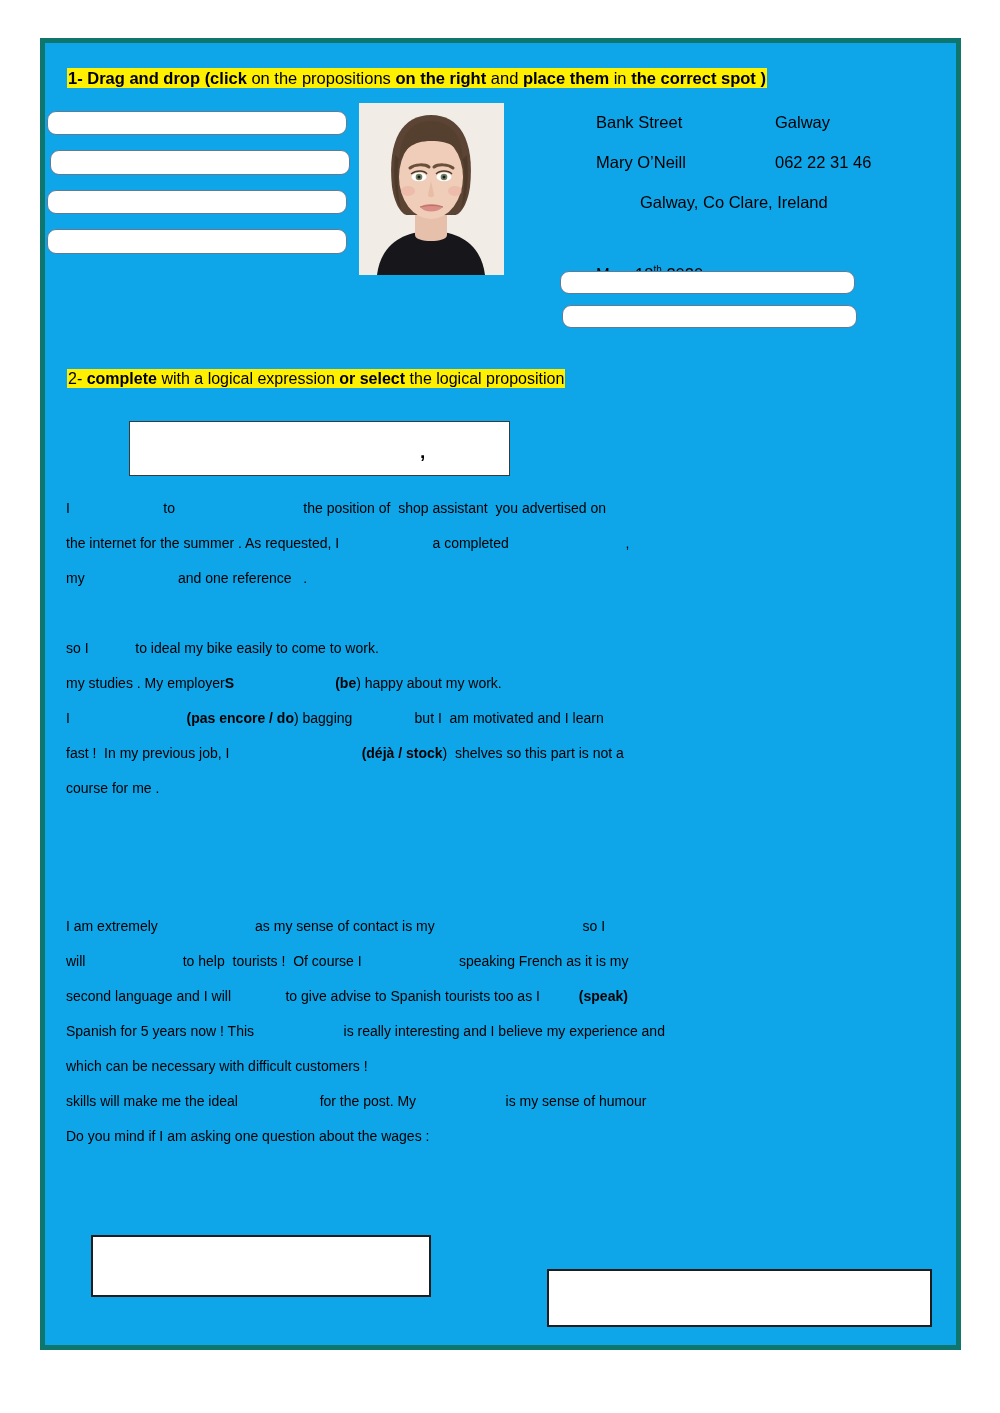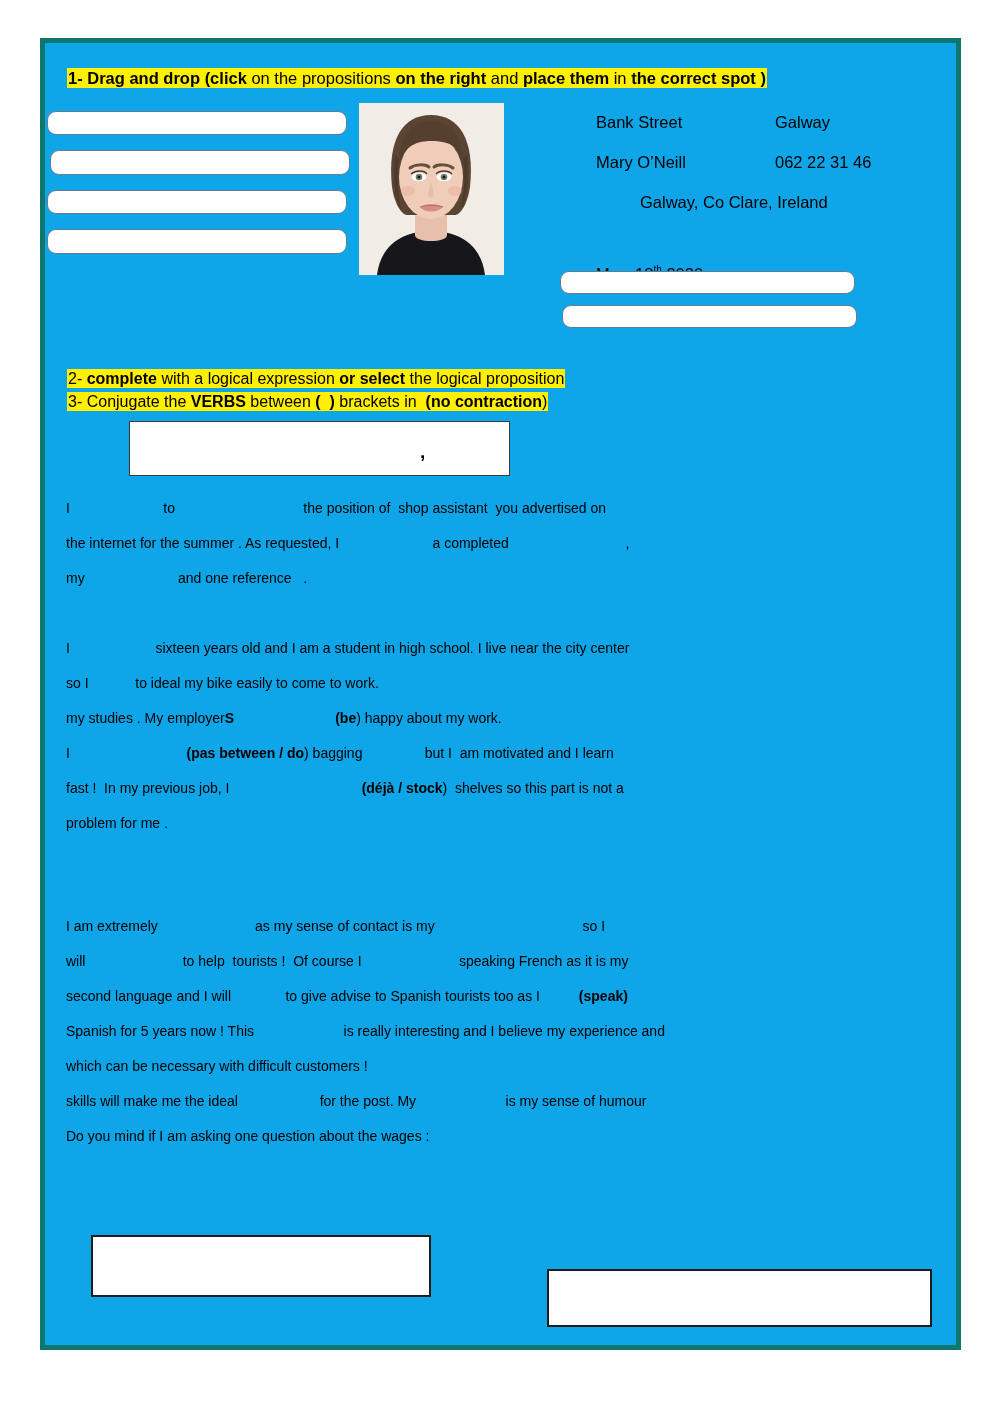--- a/index.html
+++ b/index.html
@@ -163,38 +163,36 @@
   <div class="addr" id="ad2">Mary O’Neill</div>
   <div class="addr" id="ad2b">062 22 31 46</div>
   <div class="addr" id="ad3">Galway, Co Clare, Ireland</div>
   <div class="addr" id="ad4"><span>May, 18</span><sup>th</sup><span> 2020</span></div>
 
   <div class="dropzone" id="dz5"></div>
   <div class="dropzone" id="dz6"></div>
 
   <div class="instr" id="instr2"><span class="hl"><span>2-</span> <span class="b">complete</span> <span>with a logical expression</span> <span class="b">or select</span> <span>the logical proposition</span></span></div>
 
-  <div class="instr" id="instr3"><span class="hl"><span>3- Conjugate the</span> <span class="b">VERBS</span> <span>between</span> <span class="b">(</span>&nbsp;&nbsp;<span class="b">)</span> <span>brackets in</span>&nbsp; <span class="b">(no contraction</span><span>)</span></span></div>
 
   <div id="greetbox"></div>
   <div id="greetcomma">,</div>
 
   <div class="body-text" id="para1">
     <span class="ln">I                        to                                 the position of  shop assistant  you advertised on</span>
     <span class="ln">the internet for the summer . As requested, I                        a completed                              ,</span>
     <span class="ln">my                        and one reference   .</span>
   </div>
 
   <div class="body-text" id="para2">
-    <span class="ln">I                      sixteen years old and I am a student in high school. I live near the city center</span>
     <span class="ln">so I            to ideal my bike easily to come to work.</span>
     <span class="ln"><span>my studies . My employer</span><span class="b">S</span><span>                          </span><span class="b">(be</span><span>) happy about my work.</span></span>
-    <span class="ln"><span>I                              </span><span class="b">(pas between / do</span><span>) bagging                but I  am motivated and I learn</span></span>
+    <span class="ln"><span>I                              </span><span class="b">(pas encore / do</span><span>) bagging                but I  am motivated and I learn</span></span>
     <span class="ln"><span>fast !  In my previous job, I                                  </span><span class="b">(déjà / stock</span><span>)  shelves so this part is not a</span></span>
-    <span class="ln">problem for me .</span>
+    <span class="ln">course for me .</span>
   </div>
 
   <div class="body-text" id="para3">
     <span class="ln">I am extremely                         as my sense of contact is my                                      so I</span>
     <span class="ln">will                         to help  tourists !  Of course I                         speaking French as it is my</span>
     <span class="ln"><span>second language and I will              to give advise to Spanish tourists too as I          </span><span class="b">(speak)</span></span>
     <span class="ln">Spanish for 5 years now ! This                       is really interesting and I believe my experience and</span>
     <span class="ln">which can be necessary with difficult customers !</span>
     <span class="ln">skills will make me the ideal                     for the post. My                       is my sense of humour</span>
     <span class="ln">Do you mind if I am asking one question about the wages :</span>

